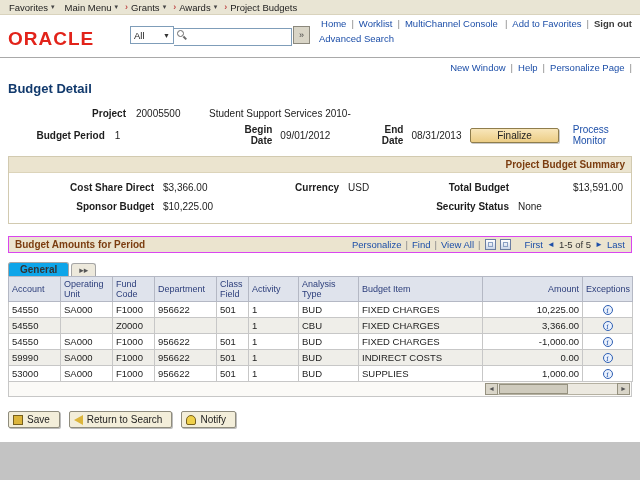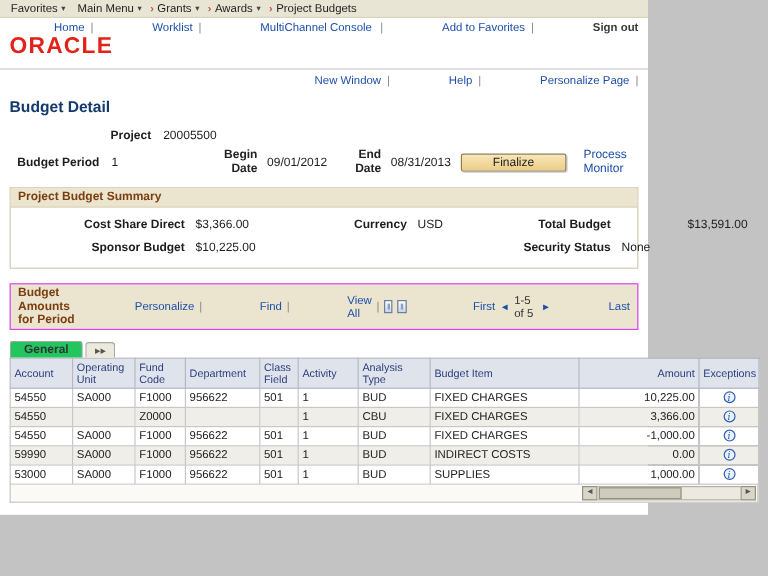--- a/index.html
+++ b/index.html
@@ -5,22 +5,22 @@
 <style>
   * { box-sizing: border-box; }
   html,body { margin:0; padding:0; }
   body {
     width:640px; height:480px;
     background:#c3c3c3;
     font-family:"Liberation Sans", sans-serif;
     overflow:hidden;
     -webkit-font-smoothing:antialiased;
   }
-  a { text-decoration:none; cursor:pointer;margin-left:44px; }
-  .page { background:#ffffff; width:540px; padding-bottom:10px; }
+  a { text-decoration:none; cursor:pointer; }
+  .page { background:#ffffff; width:640px; padding-bottom:10px; }
 
   
   .topbar {
     background:#e9e5d4; border-bottom:1px solid #d9d3bd;
     height:15px; display:flex; align-items:center;
     padding:0 6px; font-size:9.5px; color:#222;
   }
   .crumb { display:inline-flex; align-items:center; margin-right:7px; gap:3px; }
   .crumb .sep { color:#c0504d; font-weight:bold; font-size:9px; }
   .crumb .caret { font-size:7px; color:#444; }
@@ -98,21 +98,21 @@
     font-size:10px; color:#222; cursor:pointer;
     box-shadow:1px 1px 0 #c9c9c9;
     font-family:"Liberation Sans", sans-serif;
   }
   .process-link { margin-left:14px; font-size:10px; color:#1c4ea8; }
 
   
   .groupbox { border:1px solid #d2cab0; margin-top:10px; }
   .group-hd {
     background:#ebe4cf; border-bottom:1px solid #dcd4ba;
-    color:#7b3d10; font-weight:bold; font-size:10px; padding:2px 6px;
+    color:#7b3d10; font-weight:bold; font-size:10px; padding:2px 6px;text-align:right;
   }
   .summary-body {
     padding:9px 4px 11px; font-size:10px; color:#222;
     display:grid; grid-template-columns:150px 95px 90px 70px 100px 105px;
     row-gap:8px; align-items:center;
   }
   .sum-label { font-weight:bold; text-align:right; padding-right:9px; color:#1d1d1d; }
   .sum-val { text-align:left; }
   .sum-val.right { text-align:right; }
 
@@ -133,21 +133,21 @@
   }
   .mini-icon::after {
     content:""; position:absolute; left:2px; top:2px; right:2px; bottom:2px;
     border:1px solid #8aa0c4;
   }
   .nav-arrow { color:#1c4ea8; font-size:8px; cursor:pointer; }
   .range-text { color:#333; }
 
   .tabs { display:flex; align-items:flex-end; margin-top:7px; height:16px; }
   .tab {
-    background:#22c55e; border:1px solid #a6a6a6; border-bottom:none;
+    background:#0ea5e9; border:1px solid #a6a6a6; border-bottom:none;
     padding:1px 11px; font-size:10px; font-weight:bold; color:#333;
     border-radius:3px 3px 0 0; cursor:pointer;
   }
   .tab-more {
     margin-left:2px; background:#ede9dc; border:1px solid #a6a6a6; border-bottom:none;
     padding:1px 7px; font-size:9px; color:#555;
     border-radius:3px 3px 0 0; cursor:pointer;
   }
 
   table.grid { width:624px; border-collapse:collapse; table-layout:fixed; font-size:9.5px; }
@@ -239,20 +239,32 @@
       <span class="crumb">
         <span class="sep">›</span>
         <span class="crumb-label">Project Budgets</span>
         <span class="caret"></span>
       </span>
     </div>
 
   <div class="header">
     <div class="brand">ORACLE</div>
 
+    <div class="searchbar">
+      <span class="scope">
+        <span>All</span>
+        <span class="dd">▼</span>
+      </span>
+      <span class="search-wrap">
+        <span class="mag"></span>
+        <input class="search-input" type="text" value="" style="">
+      </span>
+      <span class="go-btn">»</span>
+      <a class="advanced">Advanced Search</a>
+    </div>
 
     <div class="quicklinks">
       <span style="display:flex;gap:5px;align-items:center;">
 
           <span style="display:inline-flex;gap:5px;align-items:center;">
             <a class="qlink">Home</a>
             <span class="pipe">|</span>
           </span>
 
           <span style="display:inline-flex;gap:5px;align-items:center;">
@@ -293,20 +305,21 @@
       </span>
     </div>
 
   <div class="content">
 
     <div class="page-title">Budget Detail</div>
 
     <div class="fieldrow">
       <span class="fr-label lab-1">Project</span>
       <span class="val-project">20005500</span>
+      <span>Student Support Services 2010-</span>
     </div>
 
     <div class="fieldrow">
       <span class="fr-label lab-1">Budget Period</span>
       <span class="val-period">1</span>
       <span class="lab-begin">Begin Date</span>
       <span class="val-begin">09/01/2012</span>
       <span class="lab-end">End Date</span>
       <span class="val-end">08/31/2013</span>
       <button class="finalize-btn">Finalize</button>
@@ -468,15 +481,29 @@
         <span class="hscroll">
           <span class="scroll-btn">◄</span>
           <span class="scroll-track">
             <span class="scroll-thumb"></span>
           </span>
           <span class="scroll-btn">►</span>
         </span>
       </div>
     </div>
 
+    <div class="actions">
+      <button class="btn">
+        <span class="btn-ico ico-save"></span>
+        <span>Save</span>
+      </button>
+      <button class="btn">
+        <span class="btn-ico ico-return" style="height:0;width:0;"></span>
+        <span>Return to Search</span>
+      </button>
+      <button class="btn">
+        <span class="btn-ico ico-notify"></span>
+        <span>Notify</span>
+      </button>
+    </div>
 
   </div>
 </div>
 
 </body></html>

